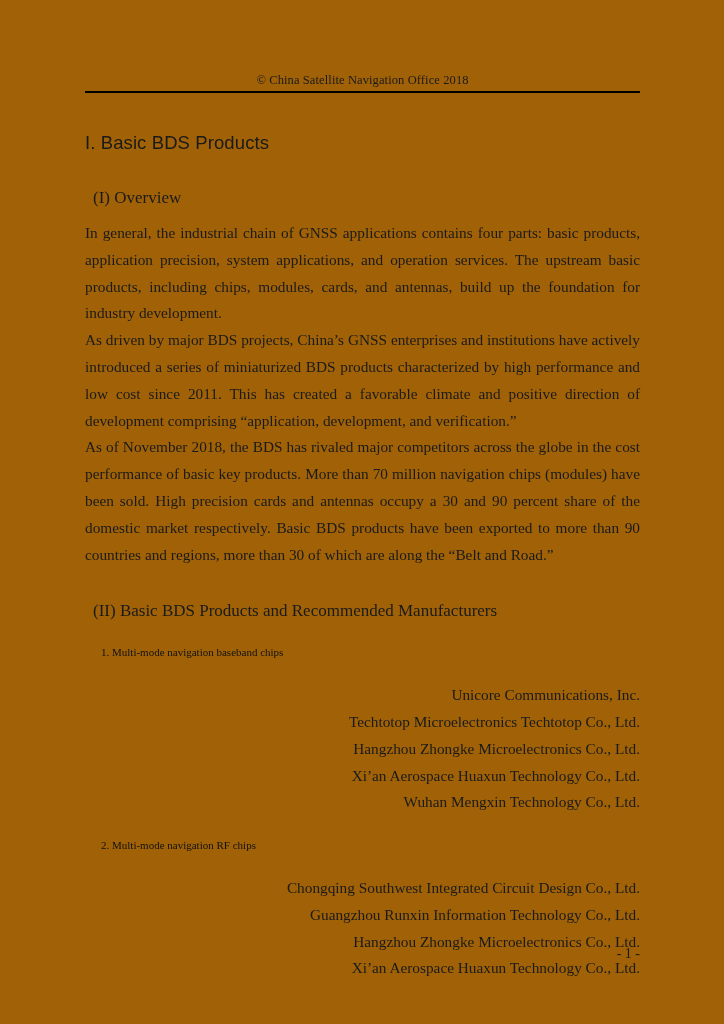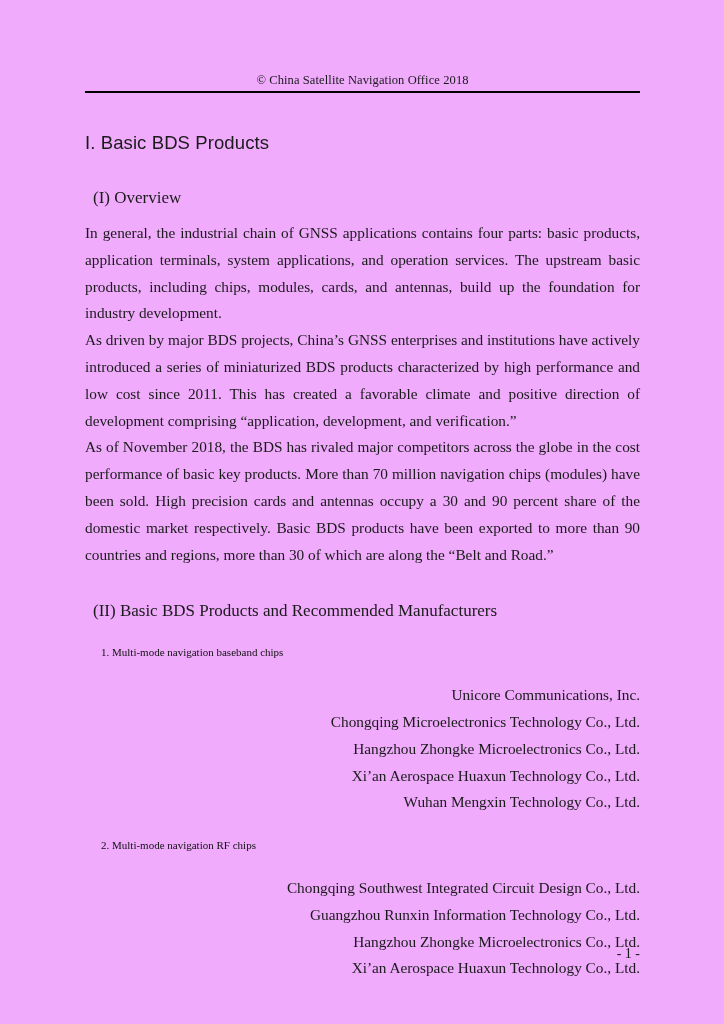--- a/index.html
+++ b/index.html
@@ -16,21 +16,21 @@
     color: #1a1a1a;
     -webkit-font-smoothing: antialiased;
   }
 
   .page {
     position: absolute;
     left: 0;
     top: 0;
     width: 724px;
     height: 1024px;
-    background: #f0abfc;
+    background: #a16207;
   }
 
   
   .page-header {
     position: absolute;
     left: 85px;
     top: 72px;
     width: 555px;
   }
   .header-text {
@@ -144,32 +144,32 @@
     <div class="header-text">© China Satellite Navigation Office 2018</div>
     <div class="header-rule"></div>
   </div>
 
   <div class="content">
 
     <h1 class="chapter-title">I. Basic BDS Products</h1>
 
     <h2 class="section-heading first">(I) Overview</h2>
 
-    <p class="body-text last-line-left">In general, the industrial chain of GNSS applications contains four parts: basic products, application terminals, system applications, and operation services. The upstream basic products, including chips, modules, cards, and antennas, build up the foundation for industry development.</p>
+    <p class="body-text last-line-left">In general, the industrial chain of GNSS applications contains four parts: basic products, application precision, system applications, and operation services. The upstream basic products, including chips, modules, cards, and antennas, build up the foundation for industry development.</p>
 
     <p class="body-text last-line-left">As driven by major BDS projects, China’s GNSS enterprises and institutions have actively introduced a series of miniaturized BDS products characterized by high performance and low cost since 2011. This has created a favorable climate and positive direction of development comprising “application, development, and verification.”</p>
 
     <p class="body-text last-line-left">As of November 2018, the BDS has rivaled major competitors across the globe in the cost performance of basic key products. More than 70 million navigation chips (modules) have been sold. High precision cards and antennas occupy a 30 and 90 percent share of the domestic market respectively. Basic BDS products have been exported to more than 90 countries and regions, more than 30 of which are along the “Belt and Road.”</p>
 
     <h2 class="section-heading second">(II) Basic BDS Products and Recommended Manufacturers</h2>
 
     <div>
       <p class="subsection-heading">1. Multi-mode navigation baseband chips</p>
       <p class="manufacturer">Unicore Communications, Inc.</p>
-      <p class="manufacturer">Chongqing Microelectronics Technology Co., Ltd.</p>
+      <p class="manufacturer">Techtotop Microelectronics Techtotop Co., Ltd.</p>
       <p class="manufacturer">Hangzhou Zhongke Microelectronics Co., Ltd.</p>
       <p class="manufacturer">Xi’an Aerospace Huaxun Technology Co., Ltd.</p>
       <p class="manufacturer">Wuhan Mengxin Technology Co., Ltd.</p>
     </div>
 
     <div>
       <p class="subsection-heading">2. Multi-mode navigation RF chips</p>
       <p class="manufacturer">Chongqing Southwest Integrated Circuit Design Co., Ltd.</p>
       <p class="manufacturer">Guangzhou Runxin Information Technology Co., Ltd.</p>
       <p class="manufacturer">Hangzhou Zhongke Microelectronics Co., Ltd.</p>

